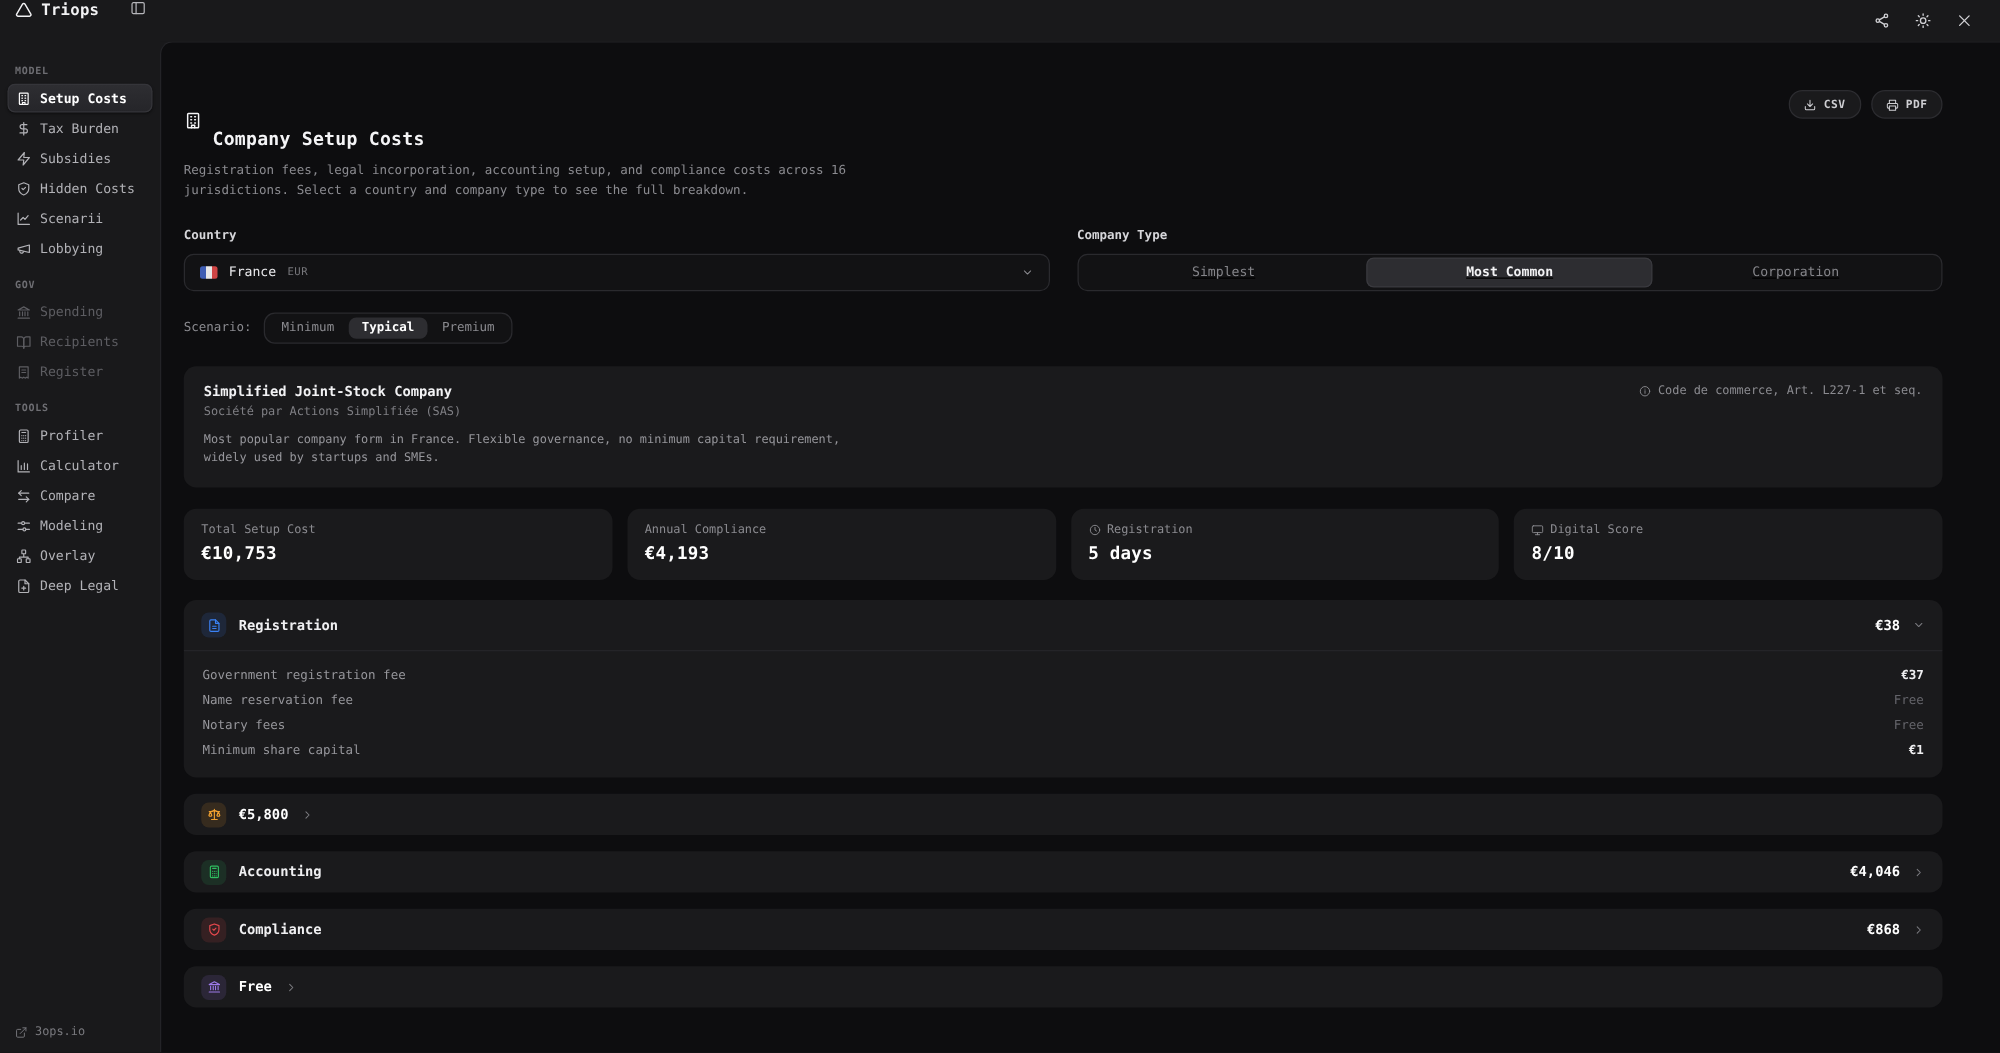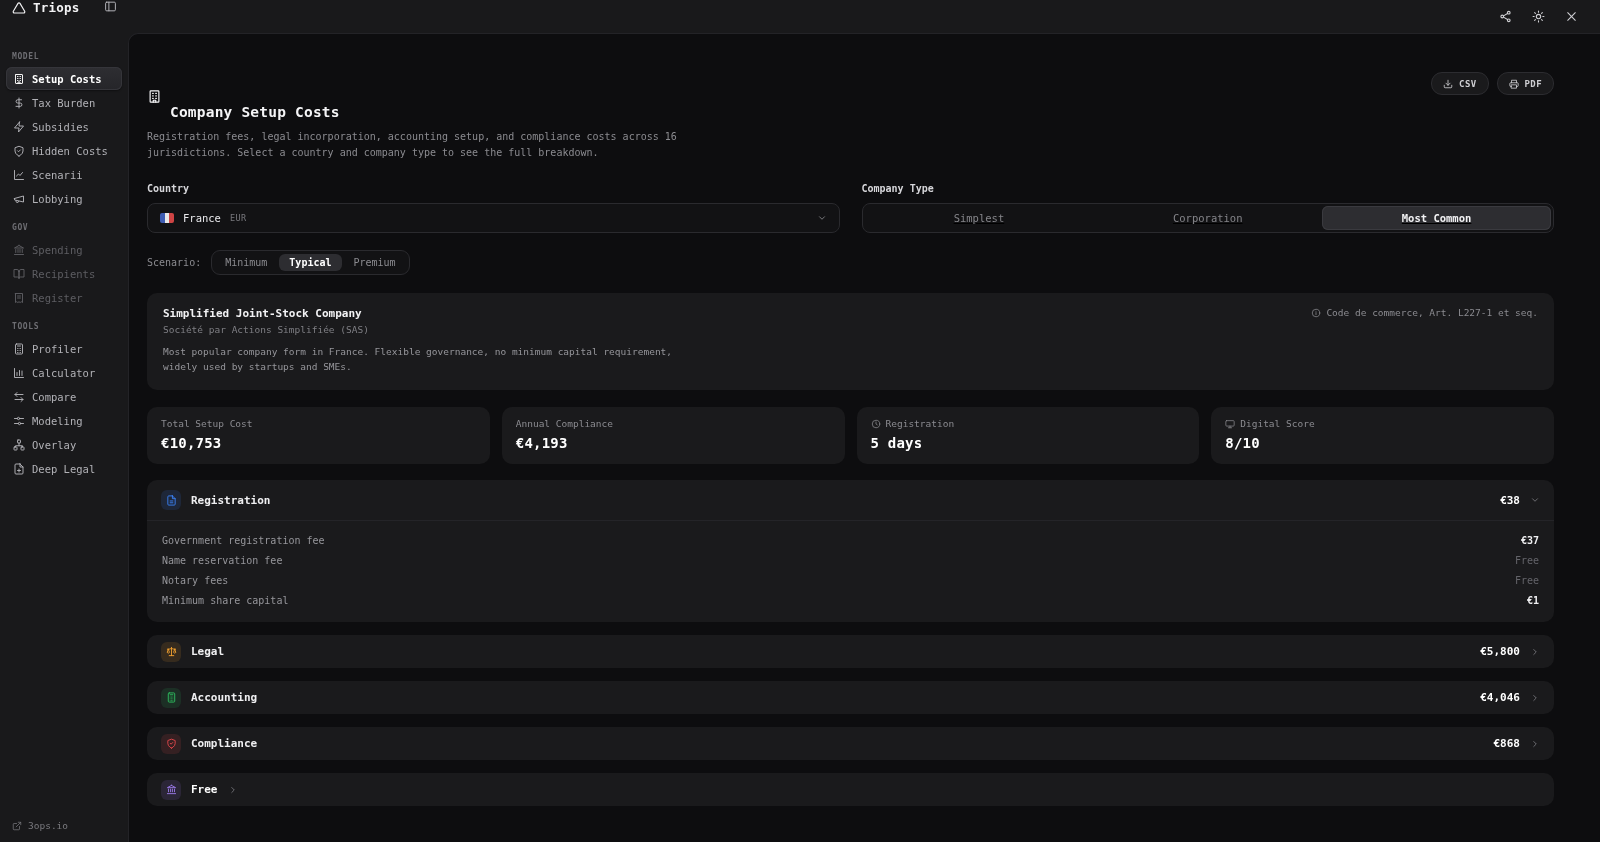--- a/index.html
+++ b/index.html
@@ -352,22 +352,22 @@
             <svg class="ic" viewBox="0 0 24 24">
               <path d="m6 9 6 6 6-6"></path>
             </svg>
           </span>
       </div>
     </div>
     <div class="filter-col">
       <div class="filter-label">Company Type</div>
       <div class="seg-group">
           <div class="seg">Simplest</div>
+          <div class="seg active">Most Common</div>
           <div class="seg">Corporation</div>
-          <div class="seg active">Most Common</div>
         </div>
     </div>
   </div>
 
   <div class="scenario-row">
     <span class="scenario-label">Scenario:</span>
     <div class="pill-group">
         <div class="pill-opt">Minimum</div>
         <div class="pill-opt active">Typical</div>
         <div class="pill-opt">Premium</div>
@@ -465,21 +465,20 @@
         </div>
       </div>
       <div class="bd-card collapsed">
         <div class="bd-head">
           <span class="cat-ic" style="color: rgb(240, 160, 48); background: rgba(240, 160, 48, 0.133);">
             <svg class="ic" viewBox="0 0 24 24">
               <path d="M12 3v18M7 21h10M3 7h3c2 0 4-1 6-2 2 1 4 2 6 2h3"></path>
               <path d="M5 7 2.5 14a3.2 3.2 0 0 0 5 0L5 7zM19 7l-2.5 7a3.2 3.2 0 0 0 5 0L19 7z"></path>
             </svg>
           </span>
-          <span class="cat-label">Legal</span>
           <span class="cat-total">€5,800</span>
           <span class="chev">
             <svg class="ic" viewBox="0 0 24 24">
               <path d="m9 6 6 6-6 6"></path>
             </svg>
           </span>
         </div>
       </div>
       <div class="bd-card collapsed">
         <div class="bd-head">

